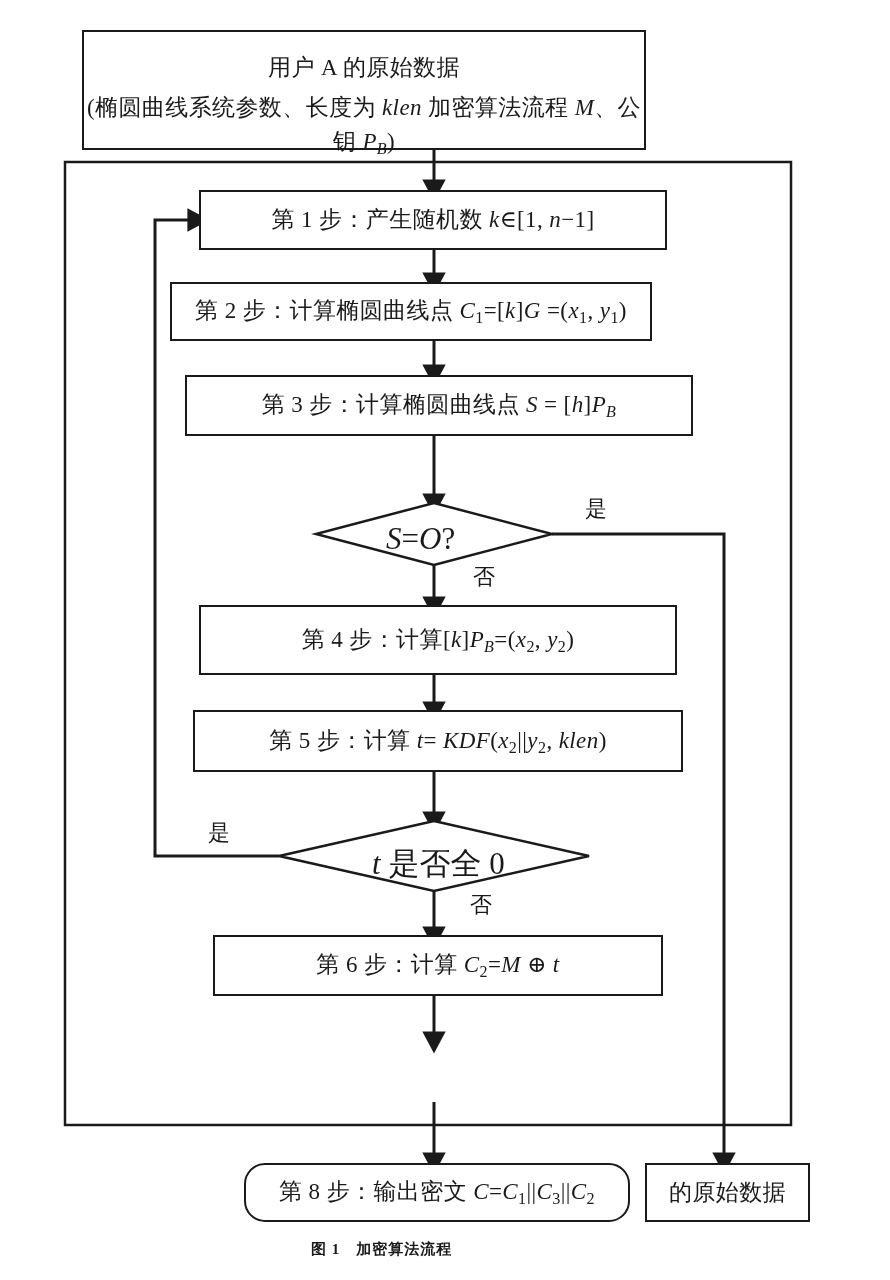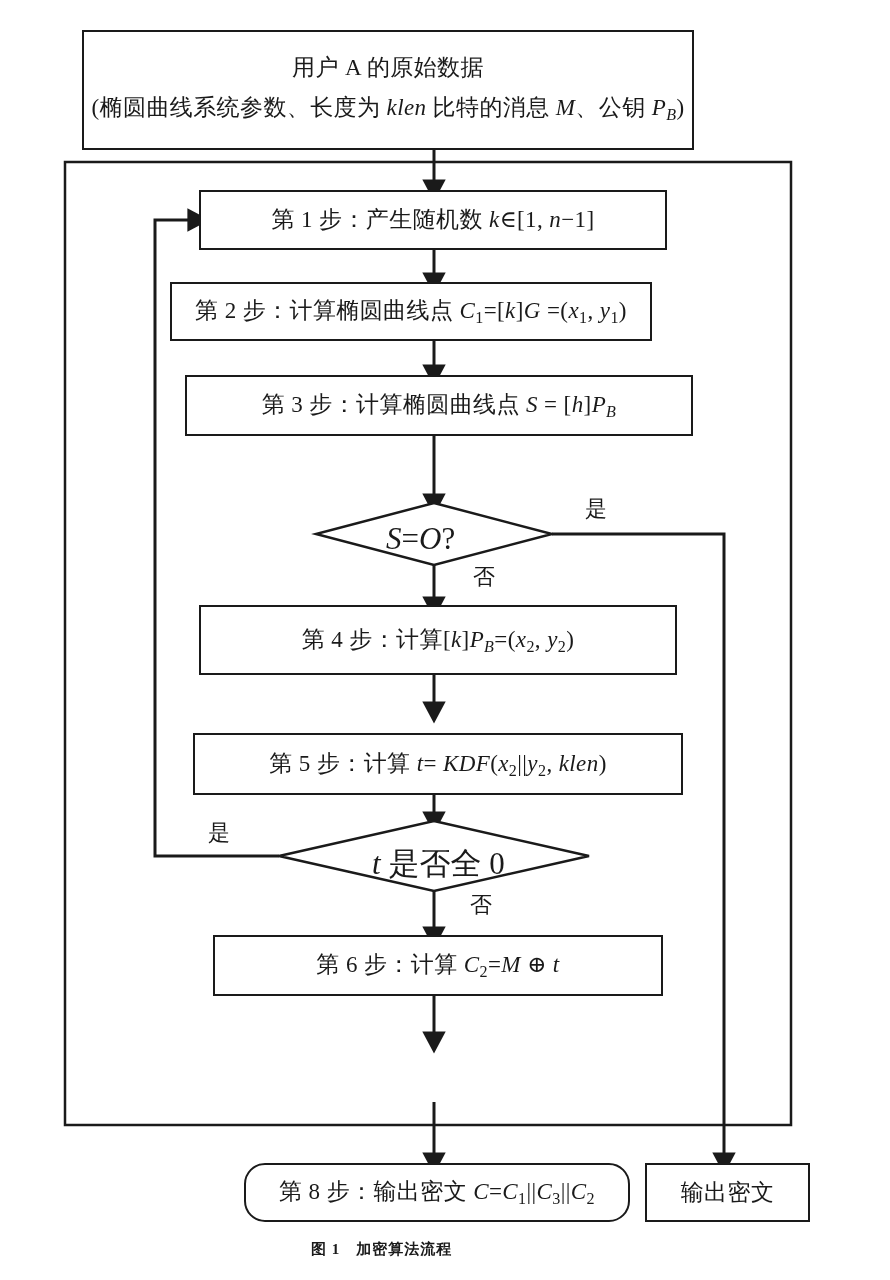--- a/index.html
+++ b/index.html
@@ -99,23 +99,23 @@
 
     <polyline points="279,856 155,856 155,220 194,220" fill="none" stroke="#1a1a1a" stroke-width="3" marker-end="url(#arrowhead)"></polyline>
 
     <line x1="434" y1="891" x2="434" y2="933" stroke="#1a1a1a" stroke-width="3" marker-end="url(#arrowhead)"></line>
 
     <line x1="434" y1="996" x2="434" y2="1038" stroke="#1a1a1a" stroke-width="3" marker-end="url(#arrowhead)"></line>
 
     <line x1="434" y1="1102" x2="434" y2="1159" stroke="#1a1a1a" stroke-width="3" marker-end="url(#arrowhead)"></line>
   </svg>
 
-  <div class="node multiline" style="left:82px; top:30px; width:612px; height:120px;">
+  <div class="node multiline" style="left:82px; top:30px; width:564px; height:120px;">
     <span class="ln">用户 A 的原始数据</span>
-    <span class="ln"><span>(椭圆曲线系统参数、长度为 </span><i class="mv">klen</i><span> 比特的消息 </span><i class="mv">M</i><span>、公钥 </span><i class="mv">P</i><span class="sub">B</span><span>)</span></span>
+    <span class="ln"><span>(椭圆曲线系统参数、长度为 </span><i class="mv">klen</i><span> 加密算法流程 </span><i class="mv">M</i><span>、公钥 </span><i class="mv">P</i><span class="sub">B</span><span>)</span></span>
   </div>
 
   <div class="node" style="left:199px; top:190px; width:468px; height:60px;">
     <span><span>第 1 步：产生随机数 </span><i class="mv">k</i><span>∈[1, </span><i class="mv">n</i><span>−1]</span></span>
   </div>
 
   <div class="node" style="left:170px; top:282px; width:482px; height:59px;">
     <span><span>第 2 步：计算椭圆曲线点 </span><i class="mv">C</i><span class="subn">1</span><span>=[</span><i class="mv">k</i><span>]</span><i class="mv">G</i><span> =(</span><i class="mv">x</i><span class="subn">1</span><span>, </span><i class="mv">y</i><span class="subn">1</span><span>)</span></span>
   </div>
 
@@ -124,36 +124,36 @@
   </div>
 
   <div class="diamond-label" style="left:386px; top:521px;"><i class="mv">S</i><span>=</span><i class="mv">O</i><span>?</span></div>
   <div class="edge-label" style="left:585px; top:494px;">是</div>
   <div class="edge-label" style="left:473px; top:562px;">否</div>
 
   <div class="node" style="left:199px; top:605px; width:478px; height:70px;">
     <span><span>第 4 步：计算[</span><i class="mv">k</i><span>]</span><i class="mv">P</i><span class="sub">B</span><span>=(</span><i class="mv">x</i><span class="subn">2</span><span>, </span><i class="mv">y</i><span class="subn">2</span><span>)</span></span>
   </div>
 
-  <div class="node" style="left:193px; top:710px; width:490px; height:62px;margin-top:23px;">
+  <div class="node" style="left:193px; top:710px; width:490px; height:62px;">
     <span><span>第 5 步：计算 </span><i class="mv">t</i><span>= </span><i class="mv">KDF</i><span>(</span><i class="mv">x</i><span class="subn">2</span><span>||</span><i class="mv">y</i><span class="subn">2</span><span>,  </span><i class="mv">klen</i><span>)</span></span>
   </div>
 
   <div class="diamond-label" style="left:372px; top:843px;"><i class="mv">t</i><span> 是否全 0</span></div>
   <div class="edge-label" style="left:208px; top:818px;">是</div>
   <div class="edge-label" style="left:470px; top:890px;">否</div>
 
   <div class="node" style="left:213px; top:935px; width:450px; height:61px;justify-content:center;">
     <span><span>第 6 步：计算 </span><i class="mv">C</i><span class="subn">2</span><span>=</span><i class="mv">M</i><span> ⊕ </span><i class="mv">t</i></span>
   </div>
 
 
   <div class="node" style="left:244px; top:1163px; width:386px; height:59px;border-radius:21px;">
     <span><span>第 8 步：输出密文 </span><i class="mv">C</i><span>=</span><i class="mv">C</i><span class="subn">1</span><span>||</span><i class="mv">C</i><span class="subn">3</span><span>||</span><i class="mv">C</i><span class="subn">2</span></span>
   </div>
 
   <div class="node" style="left:645px; top:1163px; width:165px; height:59px;">
-    <span>输出密文</span>
+    <span>的原始数据</span>
   </div>
 
   <div class="caption" style="left:311px; top:1240px;">图 1　加密算法流程</div>
 
 </div>
 
 </body></html>

